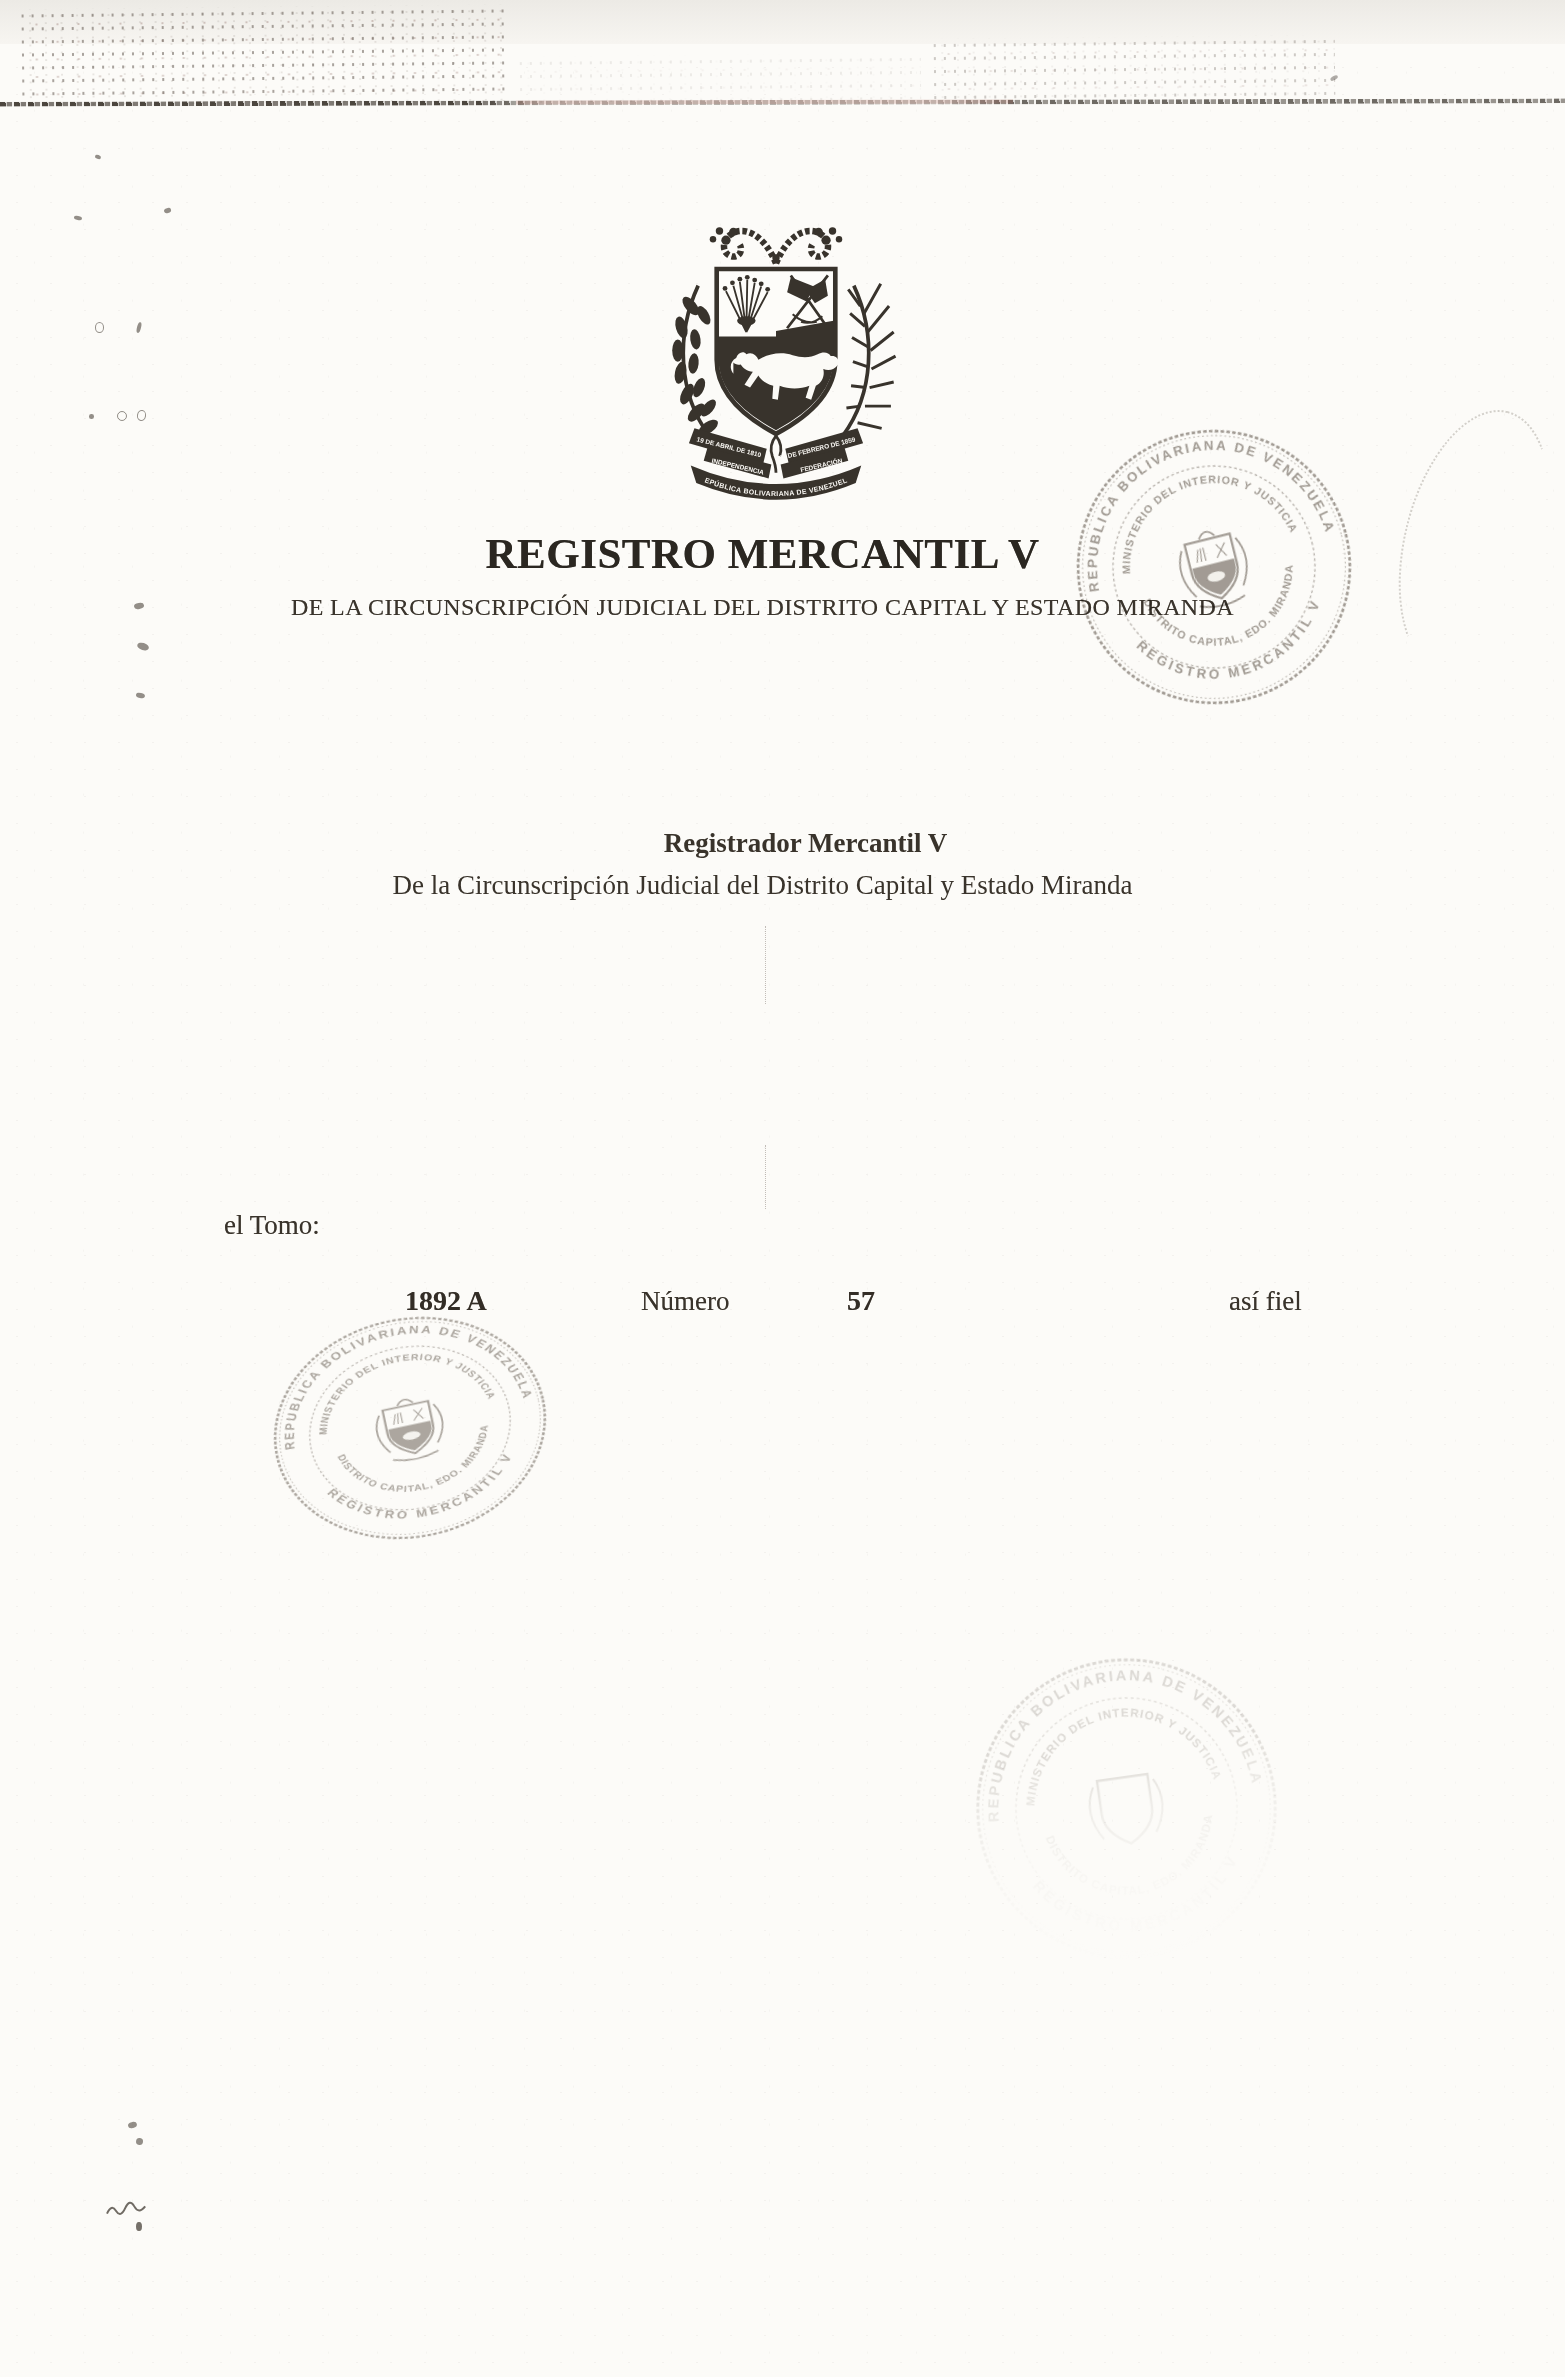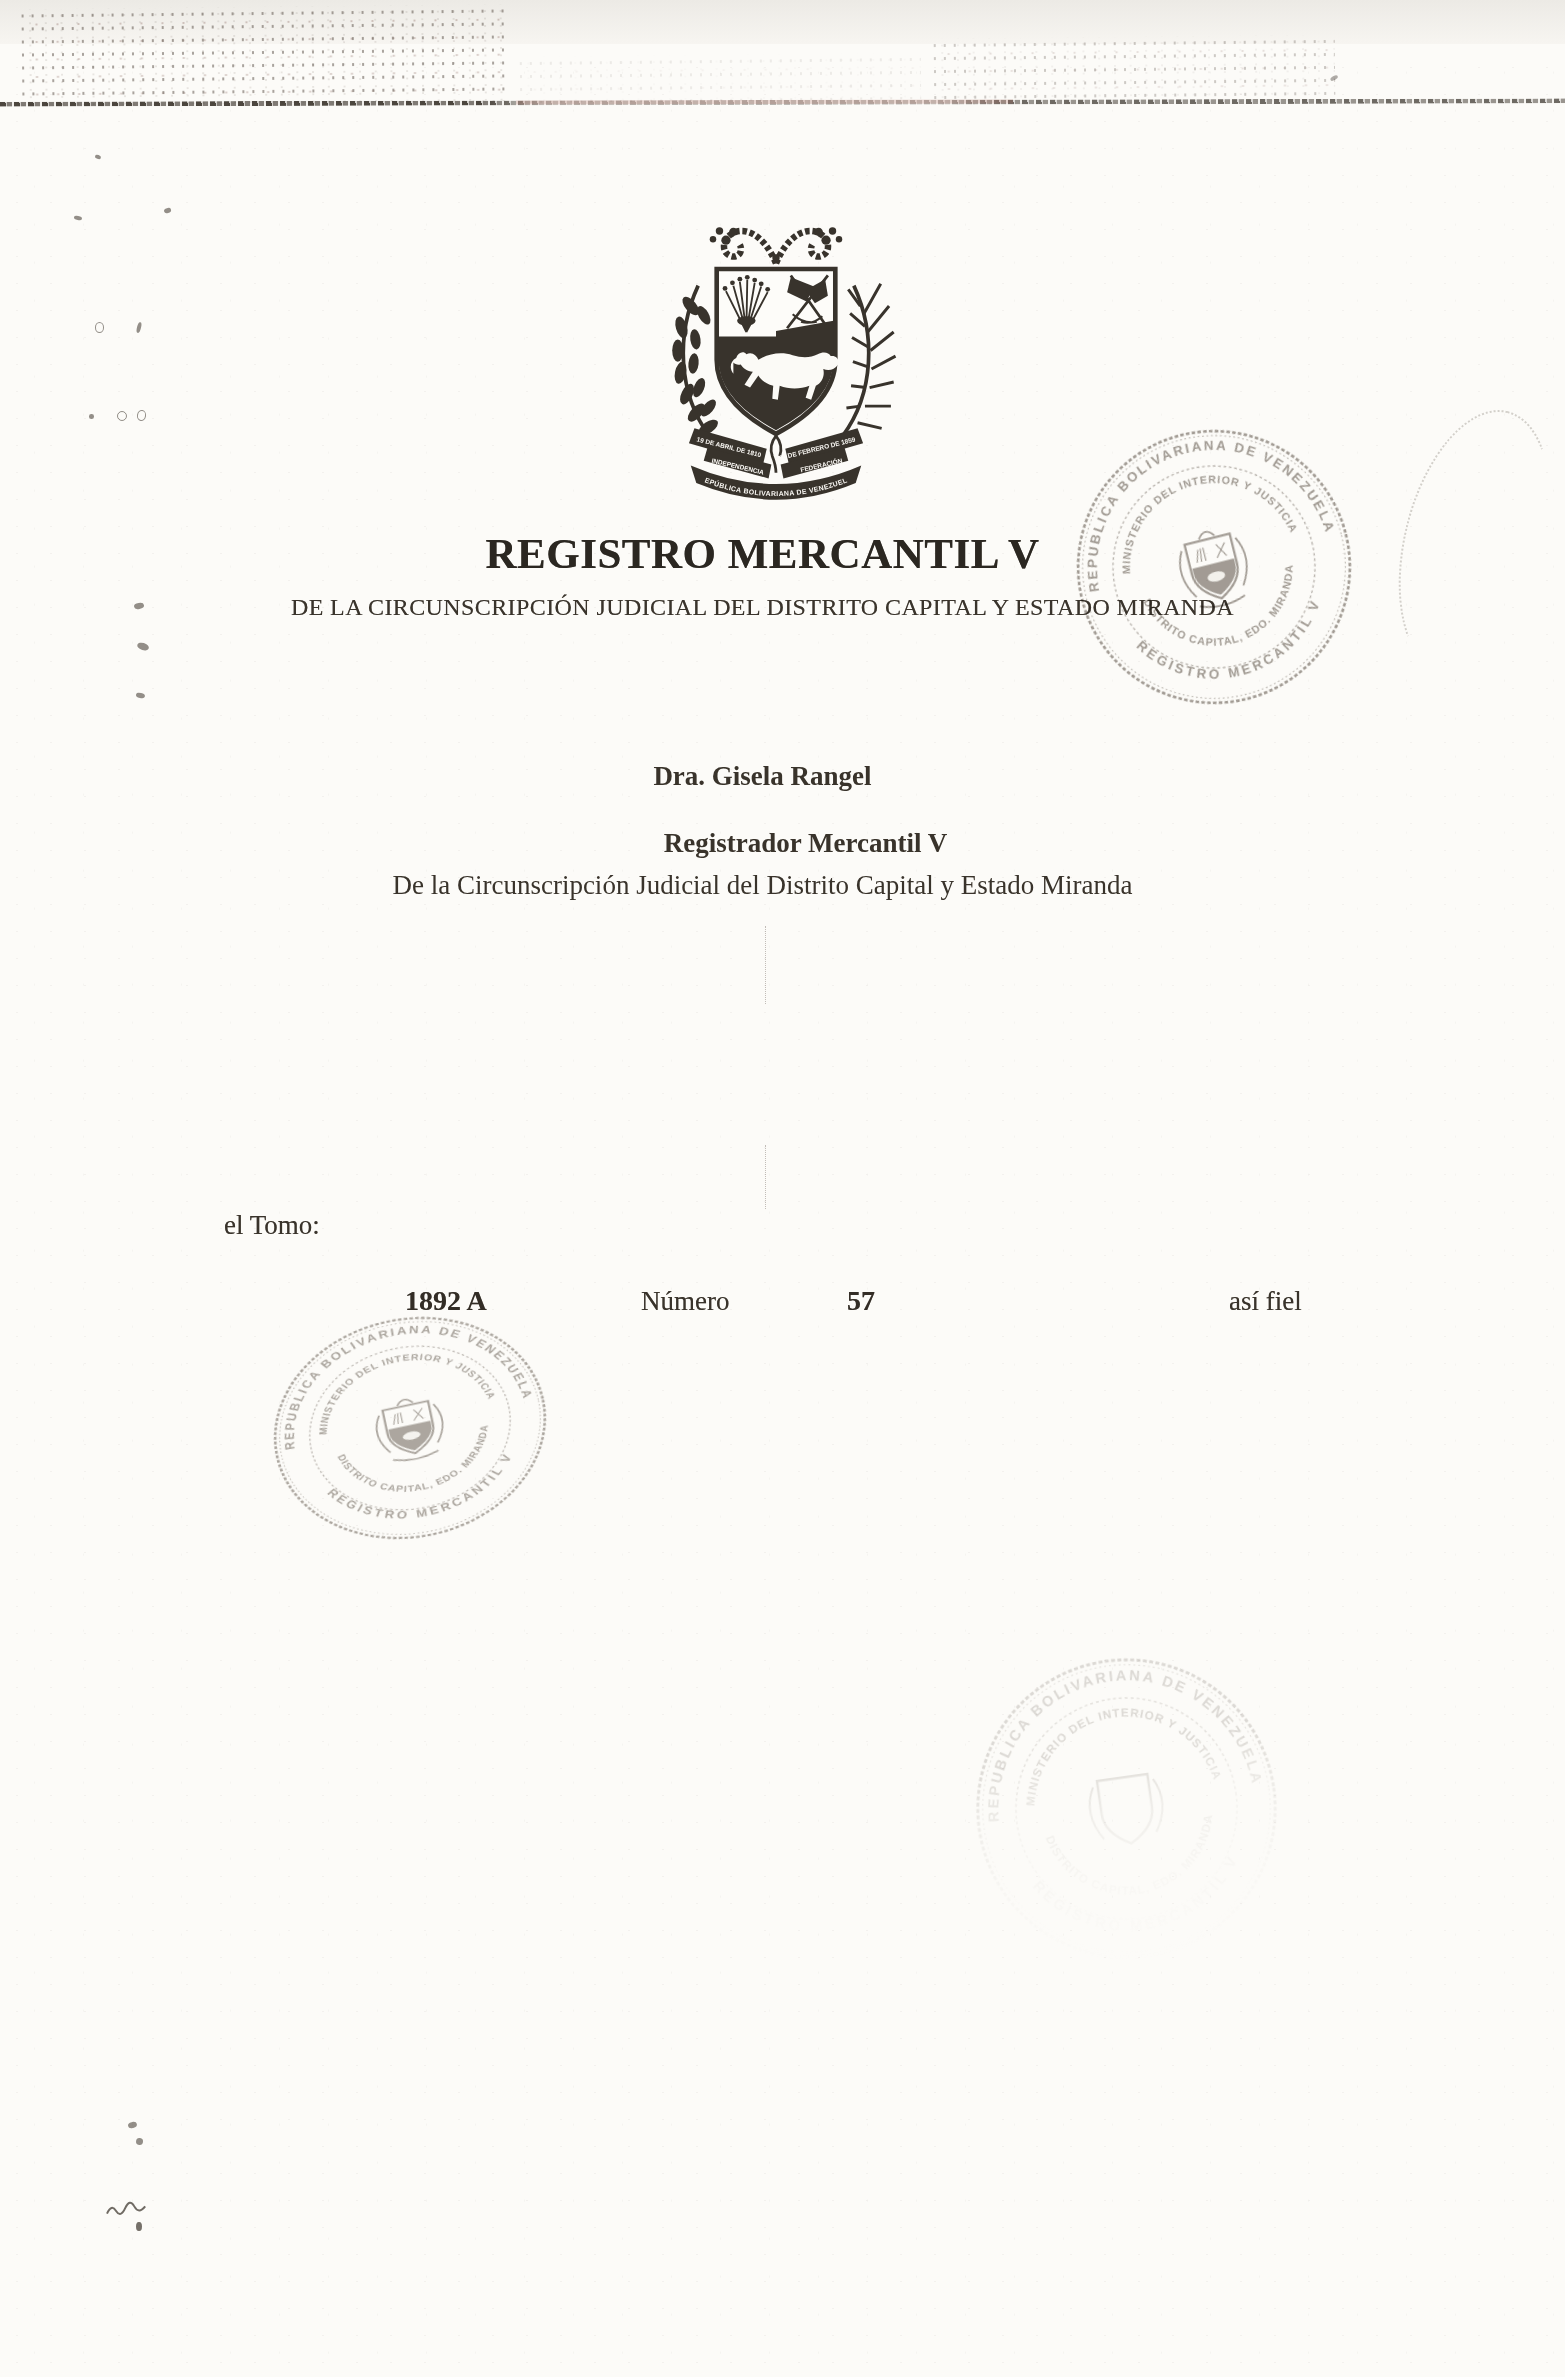--- a/index.html
+++ b/index.html
@@ -143,21 +143,20 @@
       <text class="ribbon-txt" x="64" y="256" transform="rotate(14 64 256)">19 DE ABRIL DE 1810</text>
       <text class="ribbon-txt" x="236" y="256" text-anchor="end" transform="rotate(-14 236 256)">20 DE FEBRERO DE 1859</text>
       <text class="ribbon-txt" x="80" y="279" transform="rotate(13 80 279)">INDEPENDENCIA</text>
       <text class="ribbon-txt" x="222" y="279" text-anchor="end" transform="rotate(-13 222 279)">FEDERACIÓN</text>
       <text class="ribbon-txt2"><textPath href="#arms-bot" startOffset="50%" text-anchor="middle">REPÚBLICA BOLIVARIANA DE VENEZUELA</textPath></text>
     </g>
   </svg>
 
   <div class="centered doc-title">REGISTRO MERCANTIL V</div>
   <div class="centered doc-subtitle">DE LA CIRCUNSCRIPCIÓN JUDICIAL DEL DISTRITO CAPITAL Y ESTADO MIRANDA</div>
-  <div class="centered reg-name">Dra. Gisela Rangel</div>
   <div class="centered reg-title">Registrador Mercantil V</div>
   <div class="centered reg-juris">De la Circunscripción Judicial del Distrito Capital y Estado Miranda</div>
 
   <div class="bodytext" style="left:224px;top:1210px">el Tomo:</div>
   <div class="bodytext b" style="left:405px;top:1285px;font-size:28px">1892 A</div>
   <div class="bodytext" style="left:641px;top:1286px">Número</div>
   <div class="bodytext b" style="left:847px;top:1285px;font-size:28px">57</div>
   <div class="bodytext" style="left:1229px;top:1286px">así fiel</div>
 
   <svg class="stamp" style="left:1071px;top:424px;opacity:.62;transform:rotate(-14deg)" width="286" height="286" viewBox="0 0 320 320">

